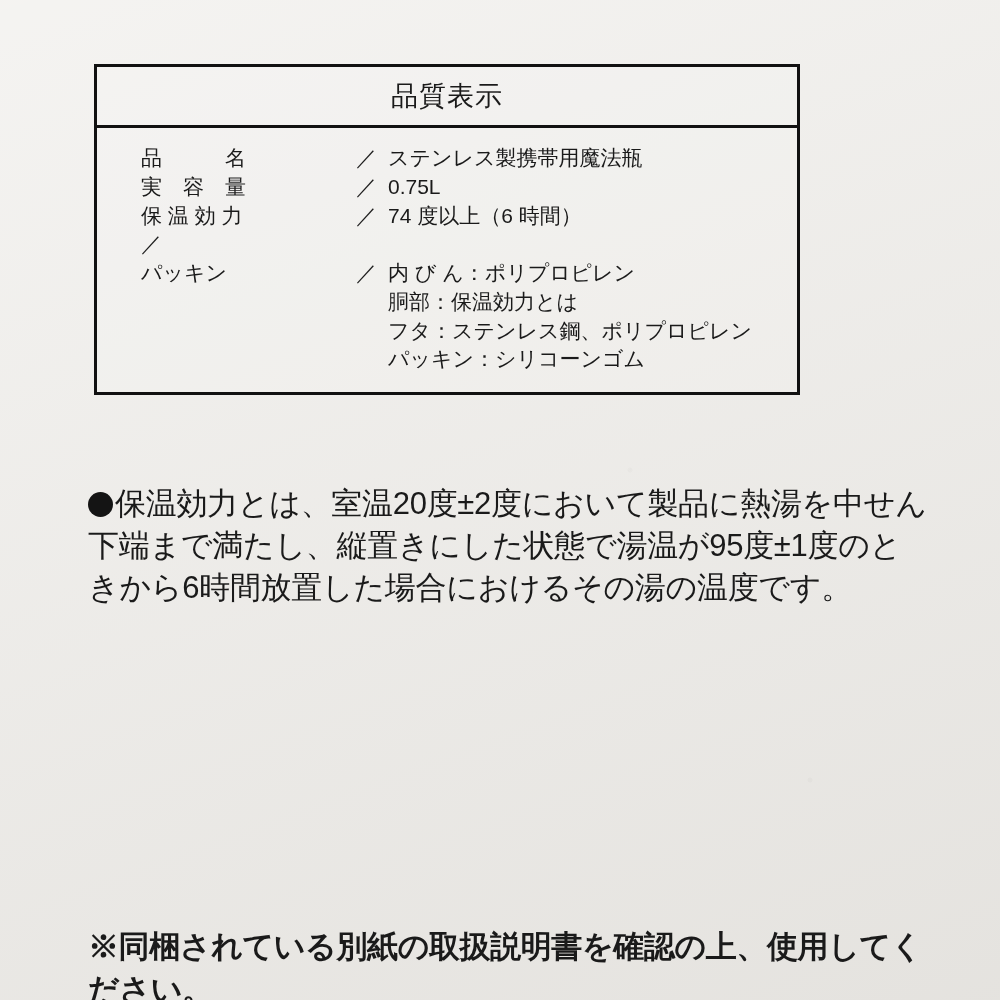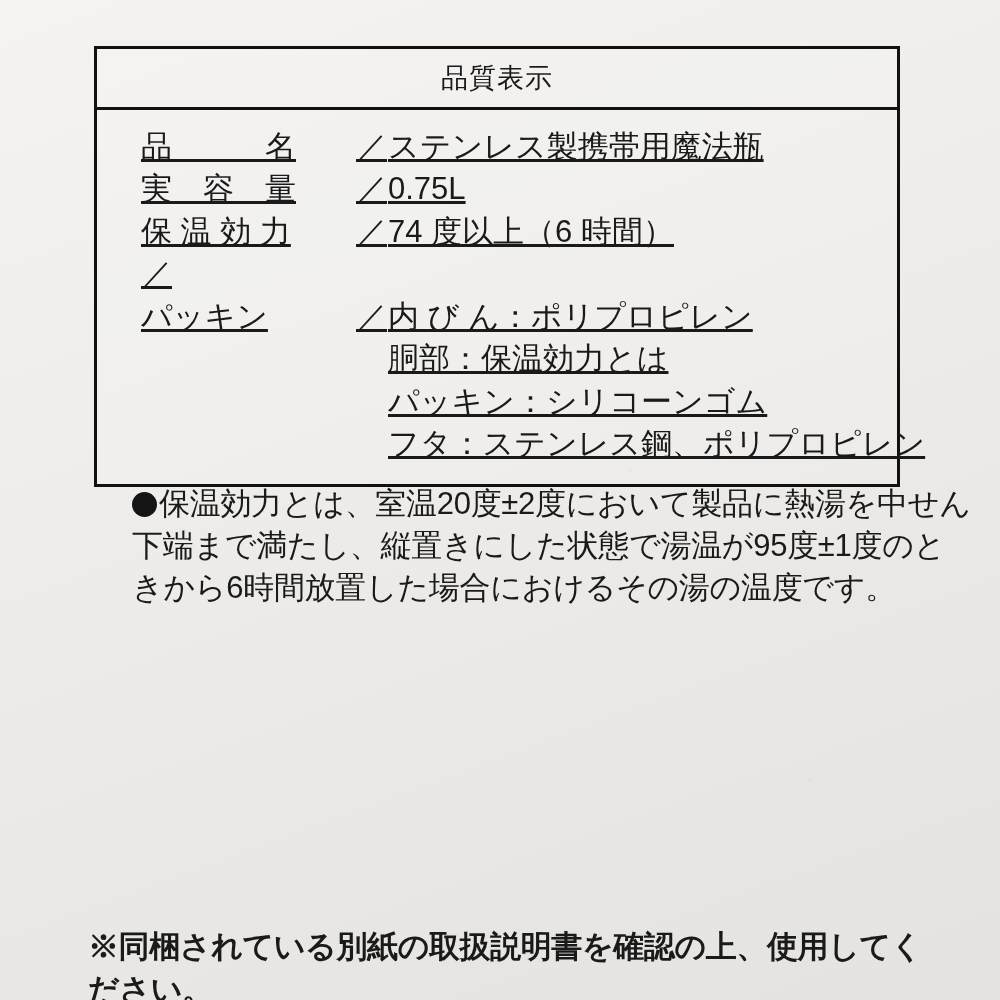--- a/index.html
+++ b/index.html
@@ -30,44 +30,43 @@
     position: relative;
     width: 1000px;
     height: 1000px;
     box-sizing: border-box;
   }
 
   
   .spec-box {
     position: absolute;
     left: 94px;
-    top: 46px;
-    width: 806px;
+    top: 64px;
+    width: 706px;
     border: 3px solid #111;
     box-sizing: border-box;
     background: rgba(255,255,255,0.12);
   }
   .spec-title {
     text-align: center;
     font-size: 27px;
     line-height: 1;
     padding: 16px 0 15px;
     border-bottom: 3px solid #111;
     letter-spacing: 1px;
   }
   .spec-body {
     padding: 16px 0 18px 44px;
   }
   .spec-row {
     display: flex;
     align-items: flex-start;
-    font-size: 31px;
+    font-size: 21px;
     line-height: 1.37;
     white-space: pre;
-    text-decoration: underline;
   }
   .spec-label {
     width: 215px;
     flex: 0 0 215px;
     letter-spacing: 0px;
   }
   .spec-sep {
     width: 32px;
     flex: 0 0 32px;
   }
@@ -79,21 +78,20 @@
   .spec-row.cont .spec-sep {
     visibility: hidden;
   }
 
   
   .notes {
     position: absolute;
     left: 88px;
     top: 483px;
     width: 840px;
-    margin-left: 44px;
   }
   .note {
     display: block;
     font-size: 31px;
     line-height: 1.36;
     margin-bottom: 24px;
     letter-spacing: -0.3px;
   }
   .note .bullet {
     display: inline-block;
@@ -160,27 +158,27 @@
 
       <div class="spec-row cont">
         <span class="spec-label"></span>
         <span class="spec-sep">／</span>
         <span class="spec-value">胴部：保温効力とは</span>
       </div>
 
       <div class="spec-row cont">
         <span class="spec-label"></span>
         <span class="spec-sep">／</span>
-        <span class="spec-value">パッキン：シリコーンゴム</span>
+        <span class="spec-value">フタ：ステンレス鋼、ポリプロピレン</span>
       </div>
 
       <div class="spec-row cont">
         <span class="spec-label"></span>
         <span class="spec-sep">／</span>
-        <span class="spec-value">フタ：ステンレス鋼、ポリプロピレン</span>
+        <span class="spec-value">パッキン：シリコーンゴム</span>
       </div>
 
     </div>
   </div>
 
   <div class="notes">
     <div class="note">
       <span class="bullet"></span><span class="note-text">保温効力とは、室温20度±2度において製品に熱湯を中せん下端まで満たし、縦置きにした状態で湯温が95度±1度のときから6時間放置した場合におけるその湯の温度です。</span>
     </div>
   </div>

